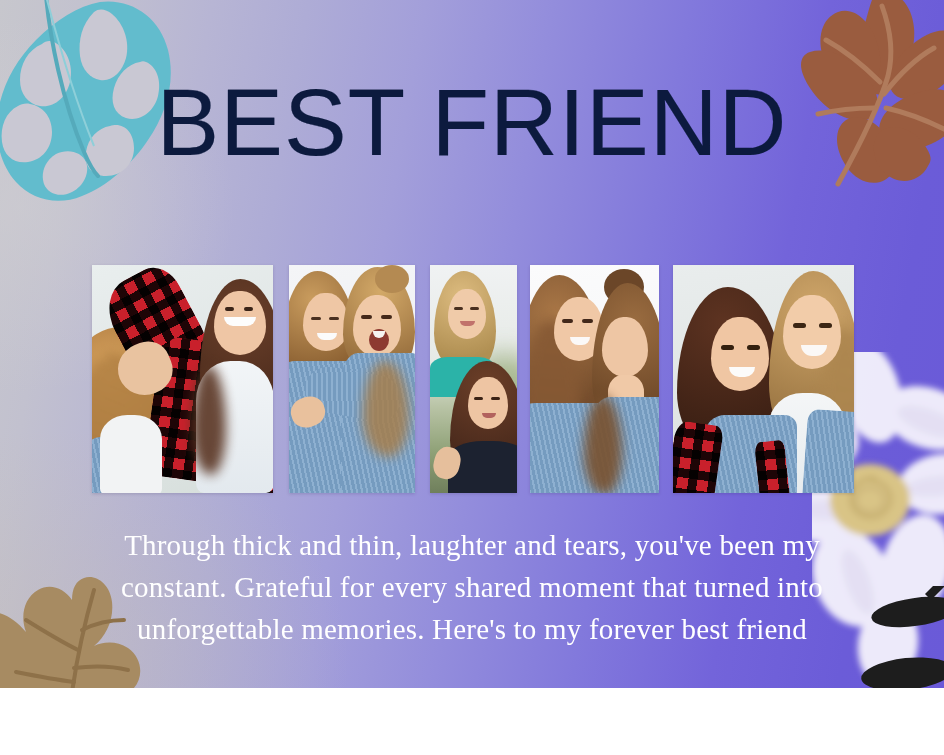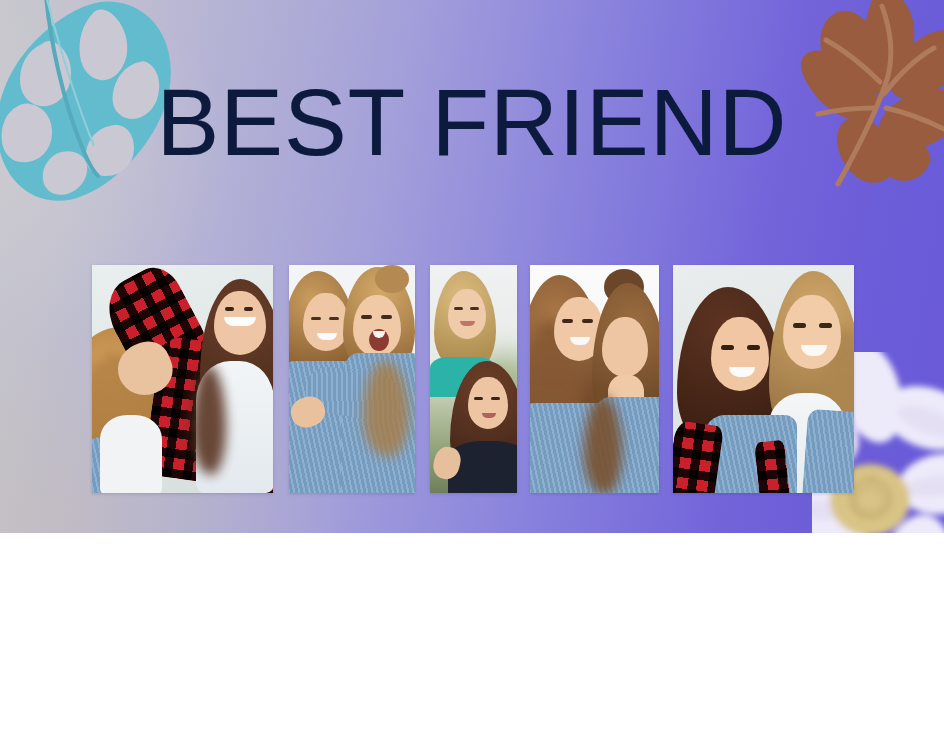--- a/index.html
+++ b/index.html
@@ -3,21 +3,21 @@
 <meta charset="utf-8">
 <style>
   html, body {
     margin: 0;
     padding: 0;
     background: #ffffff;
   }
   #poster {
     position: relative;
     width: 944px;
-    height: 533px;
+    height: 688px;
     overflow: hidden;
     font-family: "Liberation Sans", sans-serif;
   }
   
   .bg {
     position: absolute;
     inset: 0;
     background:
       linear-gradient(100deg,
         #c7c7cd 0%,
@@ -354,14 +354,15 @@
         <div style="position:absolute;left:128px;top:80px;width:26px;height:11px;background:#fbf8f6;border-radius:0 0 14px 14px;"></div>
         <div class="torso" style="left:96px;top:128px;width:76px;height:104px;background:linear-gradient(180deg,#f4f6f7,#e6ebee);"></div>
         <div class="denim" style="left:32px;top:150px;width:92px;height:84px;border-radius:22% 14% 0 0;"></div>
         <div class="denim" style="left:132px;top:146px;width:70px;height:88px;border-radius:16% 18% 0 0;transform:rotate(4deg);"></div>
         <div class="plaid" style="left:-2px;top:158px;width:48px;height:76px;transform:rotate(8deg);border-radius:26% 18% 0 0;"></div>
         <div class="plaid" style="left:84px;top:176px;width:30px;height:58px;transform:rotate(-6deg);border-radius:22% 18% 0 0;"></div>
       </div>
     </div>
   </div>
 
+  <div class="body-copy">Through thick and thin, laughter and tears, you've been my constant. Grateful for every shared moment that turned into unforgettable memories. Here's to my forever best friend</div>
 
 </div>
 
 </body></html>

